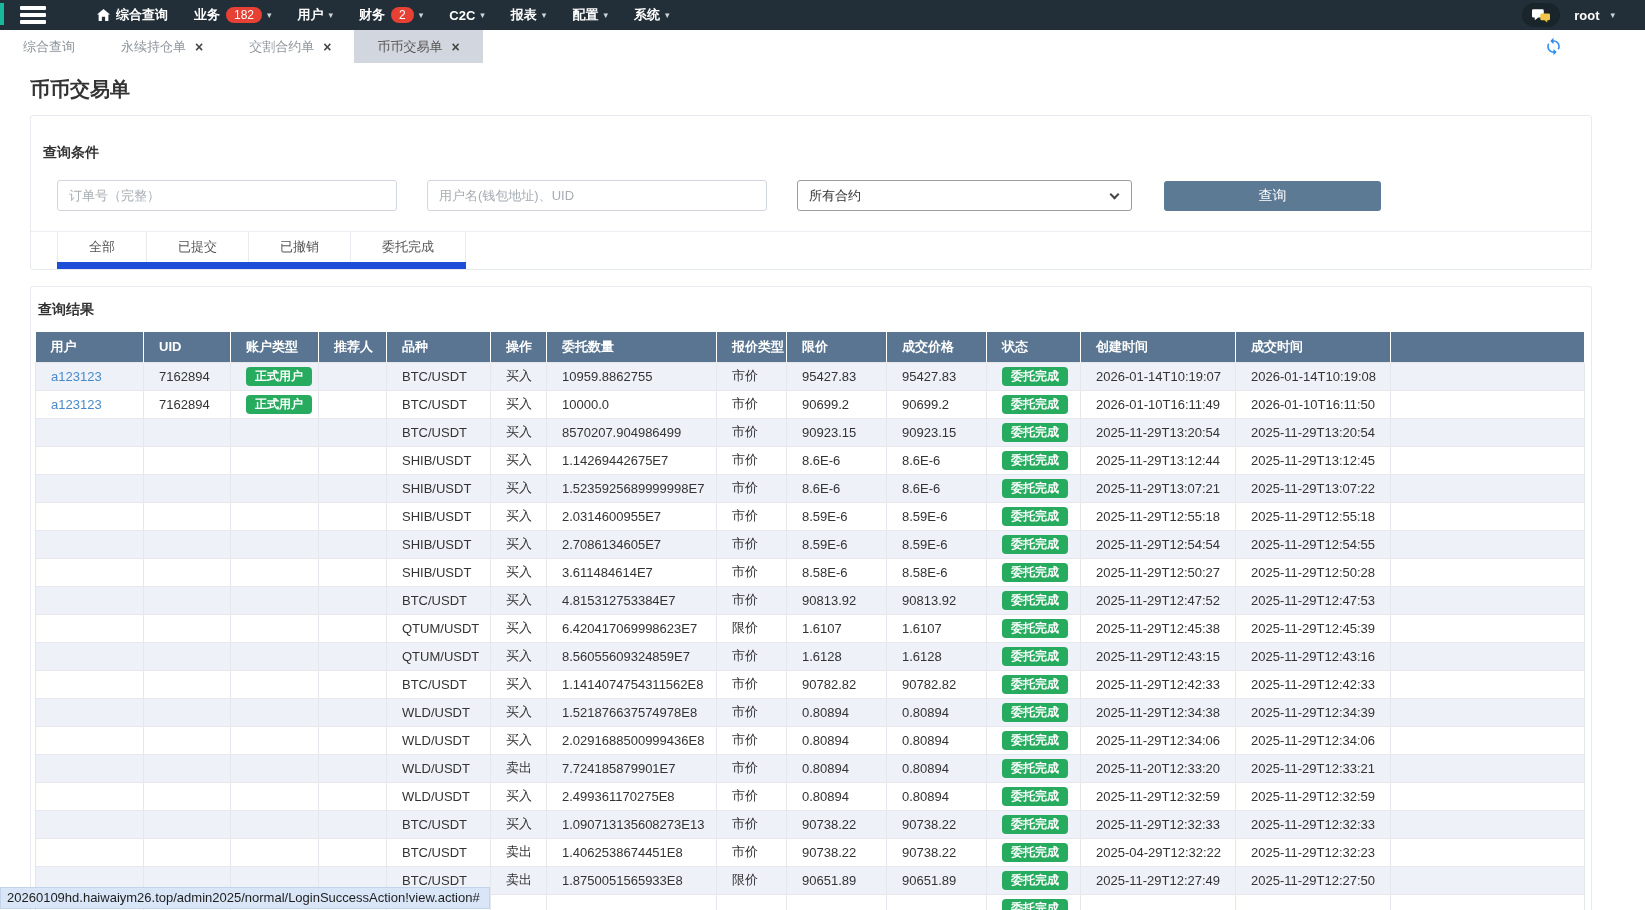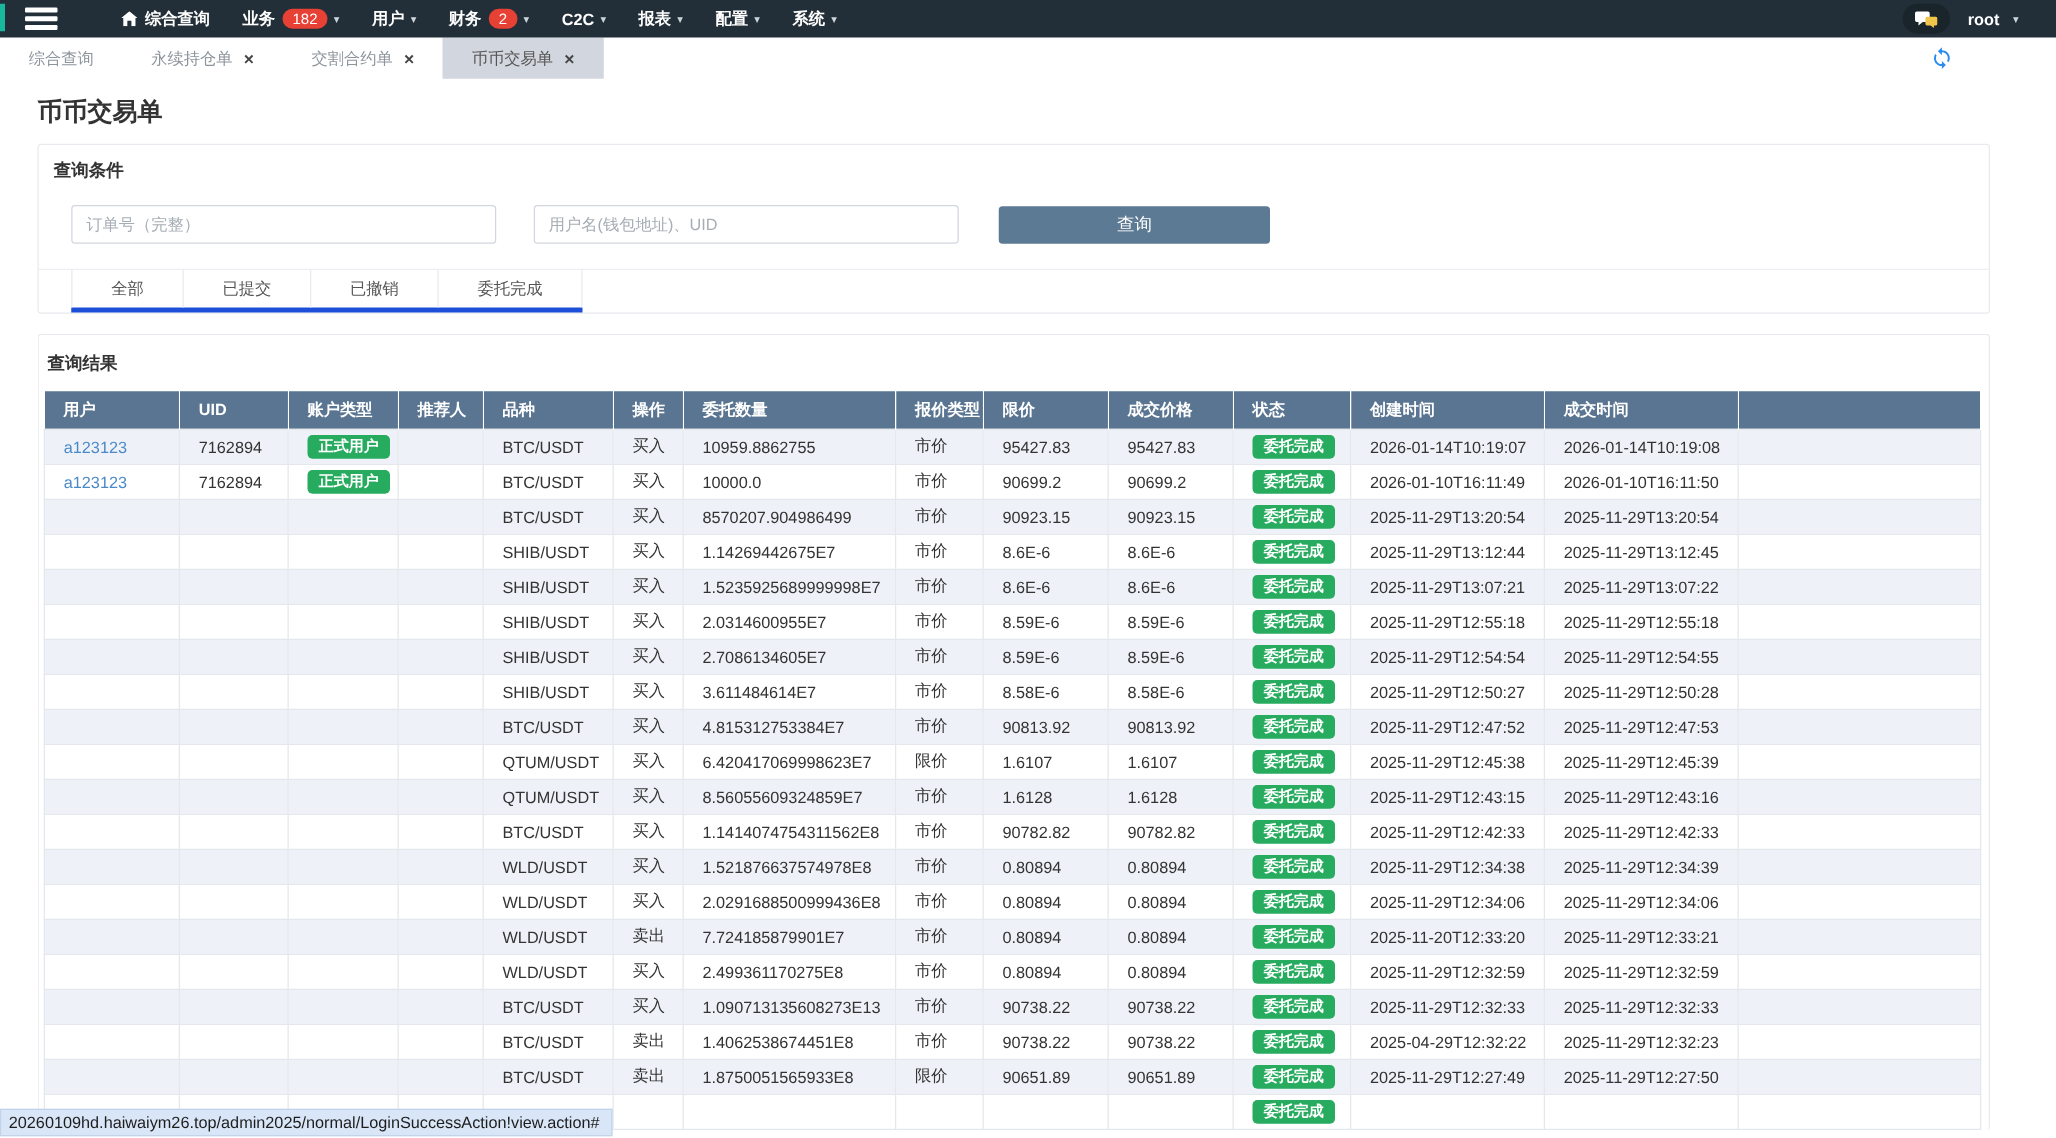--- a/index.html
+++ b/index.html
@@ -30,30 +30,30 @@
   .tab.active { background:#d2d6de; color:#555; }
   .tab-close { color:#444; font-weight:bold; font-size:14px; line-height:1; cursor:pointer; }
   .refresh-btn { margin-left:auto; margin-right:82px; align-self:center; cursor:pointer; display:flex; }
 
   .page-title { margin:13px 0 12px 30px; font-size:20px; font-weight:700; color:#333; }
 
   
   .panel { margin:0 53px 0 30px; border:1px solid #e7eaee; border-radius:3px; background:#fff; }
   .panel-title { font-size:14px; font-weight:700; color:#333; }
 
-  .query-panel { padding-top:12px; }
+  .query-panel { padding-top:28px; }
   .query-panel .panel-title { margin:0 0 18px 12px; }
   .query-row { display:flex; align-items:center; margin:0 26px 20px 26px; gap:30px; }
   .text-input { width:340px; height:31px; border:1px solid #d2d6de; border-radius:3px; padding:0 11px; font-size:13px; color:#333; outline:none; }
   .text-input::placeholder { color:#a6adb4; }
   .select-box { width:335px; height:31px; border:1px solid #9e9e9e; border-radius:3px; position:relative; display:flex; align-items:center; padding:0 11px; font-size:13px; color:#333; cursor:pointer; background:#fff; }
   .select-chevron { position:absolute; right:13px; top:10px; width:7px; height:7px; border-right:2px solid #444; border-bottom:2px solid #444; transform:rotate(45deg); }
   .search-btn { width:217px; height:30px; background:#5d7a94; color:#fff; border:none; border-radius:3px; font-size:14px; cursor:pointer; margin-left:2px; }
   .filter-tabs { border-top:1px solid #eceef1; }
-  .filter-tabs-inner { display:inline-flex; margin-left:26px; border-bottom:4px solid #1d4ed8; }
+  .filter-tabs-inner { display:inline-flex; margin-left:26px; border-bottom:7px solid #1d4ed8; }
   .filter-tab { padding:0 31px; height:30px; line-height:30px; font-size:13px; color:#555; border-right:1px solid #e7eaee; cursor:pointer; text-align:center; }
   .filter-tab:first-child { border-left:1px solid #e7eaee; }
 
   .results-panel { margin-top:16px; padding:12px 8px 0 4px; border-bottom:none; }
   .results-panel .panel-title { margin:2px 0 13px 3px; }
 
   
   table { width:100%; border-collapse:collapse; table-layout:fixed; font-size:13px; }
   thead th { background:#5a7591; color:#fff; font-weight:700; text-align:left; height:30px; padding:0 8px 0 15px; border-right:1px solid rgba(255,255,255,0.14); white-space:nowrap; overflow:hidden; }
   tbody td { height:28px; padding:0 8px 0 15px; border:1px solid #e4e8ec; white-space:nowrap; overflow:hidden; color:#333; }
@@ -155,20 +155,24 @@
   </div>
 </div>
 
 <h1 class="page-title">币币交易单</h1>
 
 <section class="panel query-panel">
   <div class="panel-title">查询条件</div>
   <div class="query-row">
     <input class="text-input" type="text" placeholder="订单号（完整）" style="">
     <input class="text-input" type="text" placeholder="用户名(钱包地址)、UID" style="">
+    <div class="select-box">
+      <span>所有合约</span>
+      <span class="select-chevron"></span>
+    </div>
     <button class="search-btn">查询</button>
   </div>
   <div class="filter-tabs">
     <div class="filter-tabs-inner" id="filter-tabs-inner">
         <div class="filter-tab">全部</div>
         <div class="filter-tab">已提交</div>
         <div class="filter-tab">已撤销</div>
         <div class="filter-tab">委托完成</div>
       </div>
   </div>

